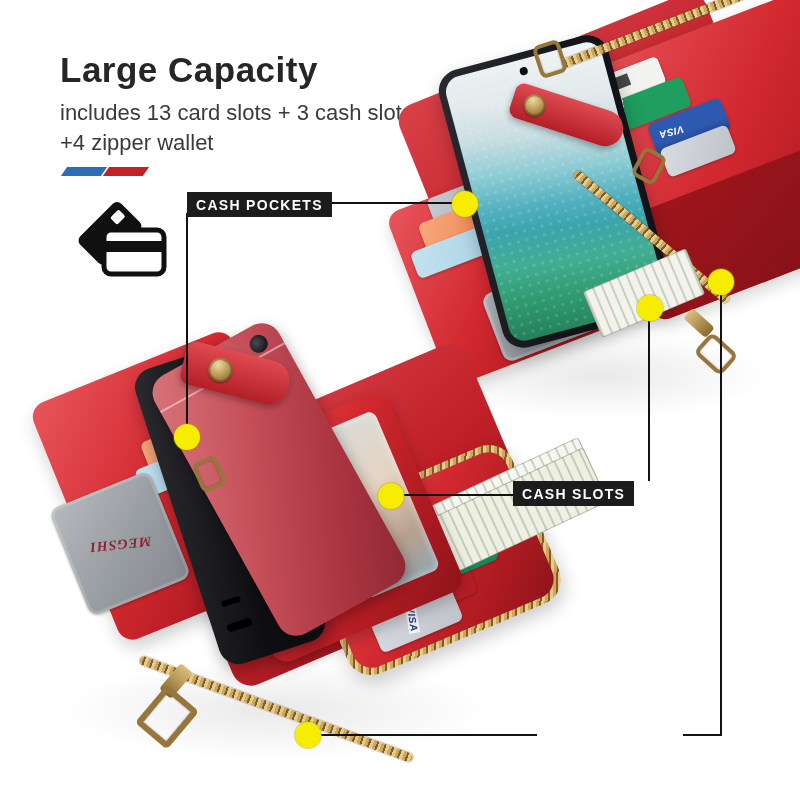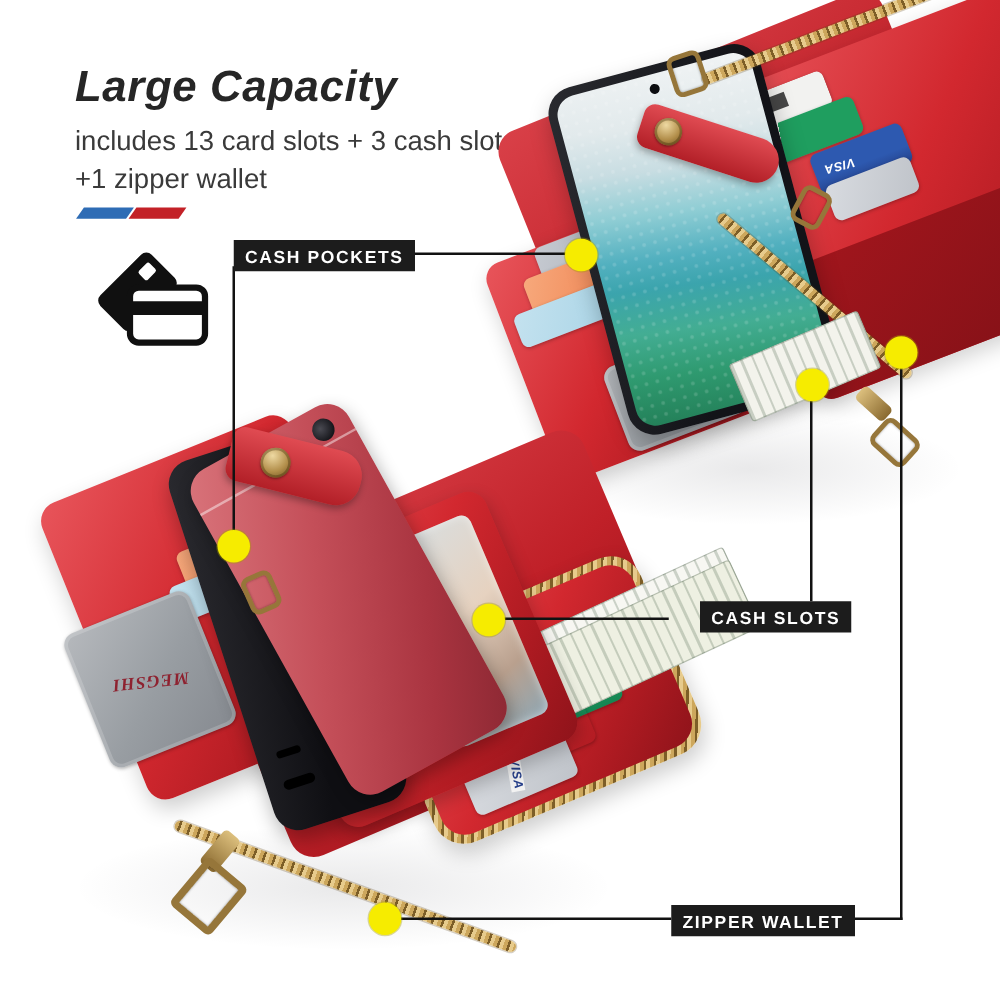--- a/index.html
+++ b/index.html
@@ -1,20 +1,20 @@
 <!DOCTYPE html>
 <html><head>
 <meta charset="utf-8">
 <style>
   html,body{margin:0;padding:0;background:#fff;}
   .canvas{position:relative;width:800px;height:800px;background:#ffffff;overflow:hidden;
           font-family:"Liberation Sans",sans-serif;}
   .abs{position:absolute;}
   
-  .headline{position:absolute;left:60px;top:50px;font-size:35px;font-weight:700;color:#262626;letter-spacing:.5px;font-style:italic;}
+  .headline{position:absolute;left:60px;top:50px;font-size:35px;font-weight:700;color:#262626;letter-spacing:.5px;}
   .sub{position:absolute;left:60px;font-size:22px;color:#3a3a3a;}
   .stripes{position:absolute;left:64px;top:162px;}
   .st{display:inline-block;width:40px;height:9px;transform:skewX(-35deg);margin-right:2px;}
   
   .callout{position:absolute;background:#1c1c1c;color:#fff;font-size:14px;font-weight:600;
            letter-spacing:1.3px;padding:5px 9px 4px;z-index:26;white-space:nowrap;}
   .cline{position:absolute;background:#121212;z-index:25;}
   .dot{position:absolute;width:26px;height:26px;border-radius:50%;background:#f6ec00;
        box-shadow:0 0 0 1px rgba(170,160,0,.4);z-index:30;}
   
@@ -41,21 +41,21 @@
   .visa{position:absolute;color:#fff;font-style:italic;font-weight:800;font-size:10px;letter-spacing:.5px;}
   .shadowblob{position:absolute;border-radius:50%;background:radial-gradient(closest-side,rgba(40,40,50,.10),rgba(0,0,0,0));z-index:0;}
 </style>
 </head>
 <body>
 
 <div class="canvas">
 
   <div class="headline">Large Capacity</div>
   <div class="sub" style="top:100px;">includes 13 card slots + 3 cash slots</div>
-  <div class="sub" style="top:130px;">+1 zipper wallet</div>
+  <div class="sub" style="top:130px;">+4 zipper wallet</div>
   <div class="stripes">
     <span class="st" style="background:#2e6cb5;"></span><span class="st" style="background:#c32127;"></span>
   </div>
 
   <svg class="abs" style="left:70px;top:196px;" width="102" height="98" viewBox="0 0 102 98">
     <g transform="rotate(-45 40 36)">
       <rect x="10" y="18" width="58" height="38" rx="6" fill="#101010"></rect>
       <rect x="50" y="26" width="12" height="10" rx="2" fill="#ffffff"></rect>
     </g>
     <rect x="34" y="34" width="60" height="44" rx="7" fill="#ffffff" stroke="#101010" stroke-width="5"></rect>
@@ -156,26 +156,25 @@
     <div class="abs" style="left:168px;top:664px;width:16px;height:34px;border-radius:4px;transform:rotate(40deg);background:linear-gradient(#dcbf7d,#8a6a30);z-index:12;"></div>
     <div class="ring" style="left:146px;top:692px;width:30px;height:38px;border-width:6px;border-radius:5px;transform:rotate(40deg);z-index:12;"></div>
   </div>
 
   <div class="callout" style="left:187px;top:192px;">CASH POCKETS</div>
   <div class="cline" style="left:322px;top:202px;width:132px;height:2px;"></div>
   <div class="cline" style="left:186px;top:213px;width:2px;height:212px;"></div>
   <div class="dot" style="left:452px;top:191px;"></div>
   <div class="dot" style="left:174px;top:424px;"></div>
 
-  <div class="callout" style="left:560px;top:481px;">CASH SLOTS</div>
+  <div class="callout" style="left:513px;top:481px;">CASH SLOTS</div>
   <div class="cline" style="left:402px;top:494px;width:133px;height:2px;"></div>
   <div class="cline" style="left:648px;top:319px;width:2px;height:162px;"></div>
   <div class="dot" style="left:378px;top:483px;"></div>
   <div class="dot" style="left:637px;top:295px;"></div>
 
-  <div class="callout" style="left:537px;top:724px;">ZIPPER WALLET</div>
   <div class="cline" style="left:318px;top:734px;width:219px;height:2px;"></div>
   <div class="cline" style="left:683px;top:734px;width:39px;height:2px;"></div>
   <div class="cline" style="left:720px;top:293px;width:2px;height:443px;"></div>
   <div class="dot" style="left:295px;top:722px;"></div>
   <div class="dot" style="left:708px;top:269px;"></div>
 
 </div>
 
 </body></html>

